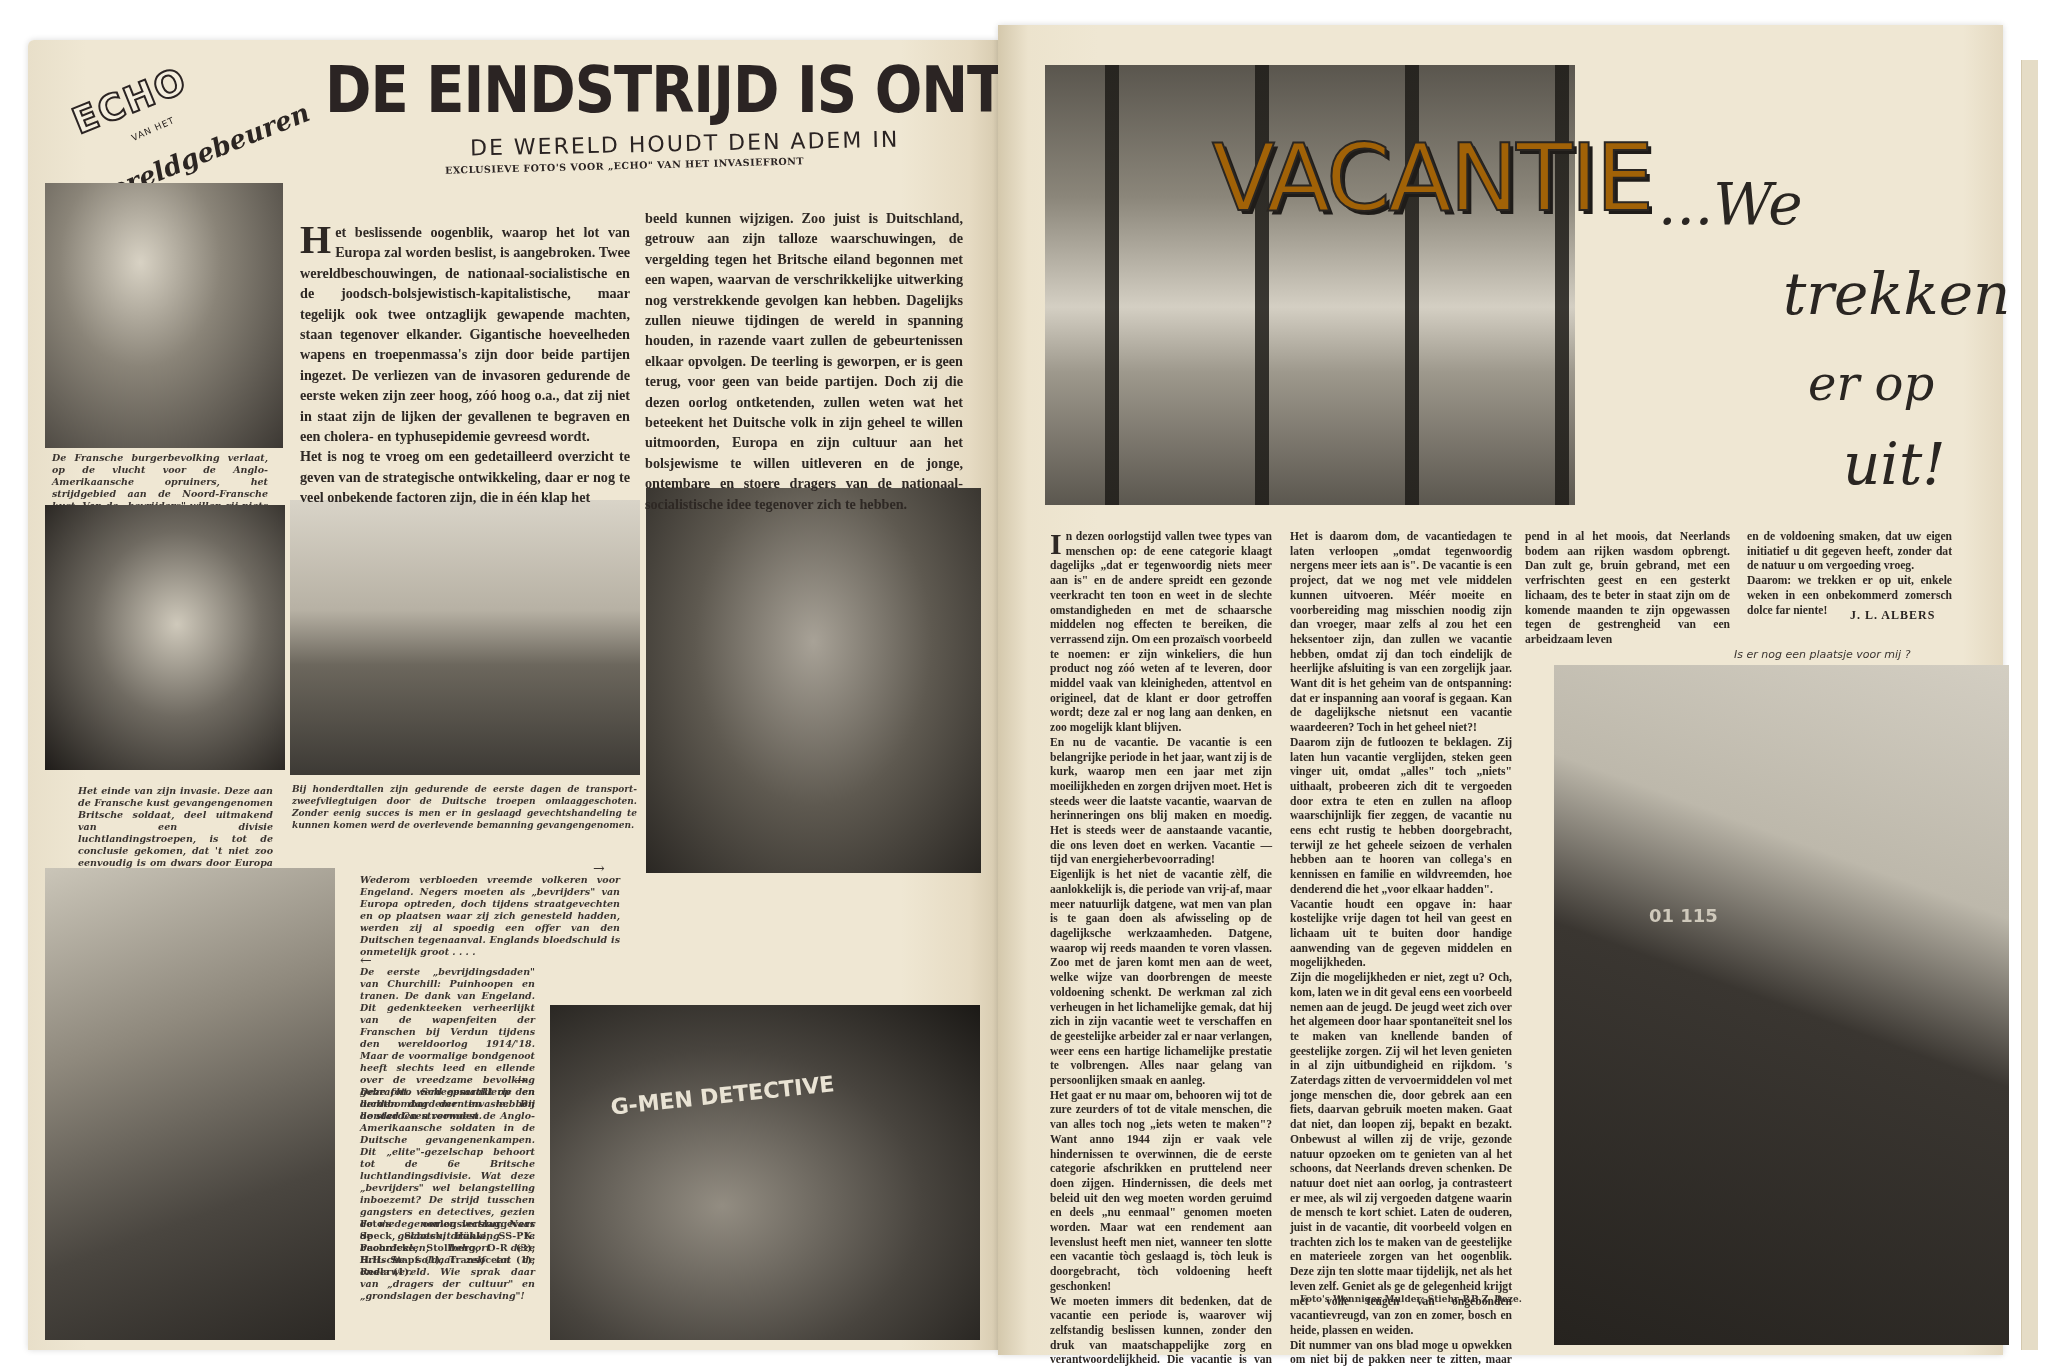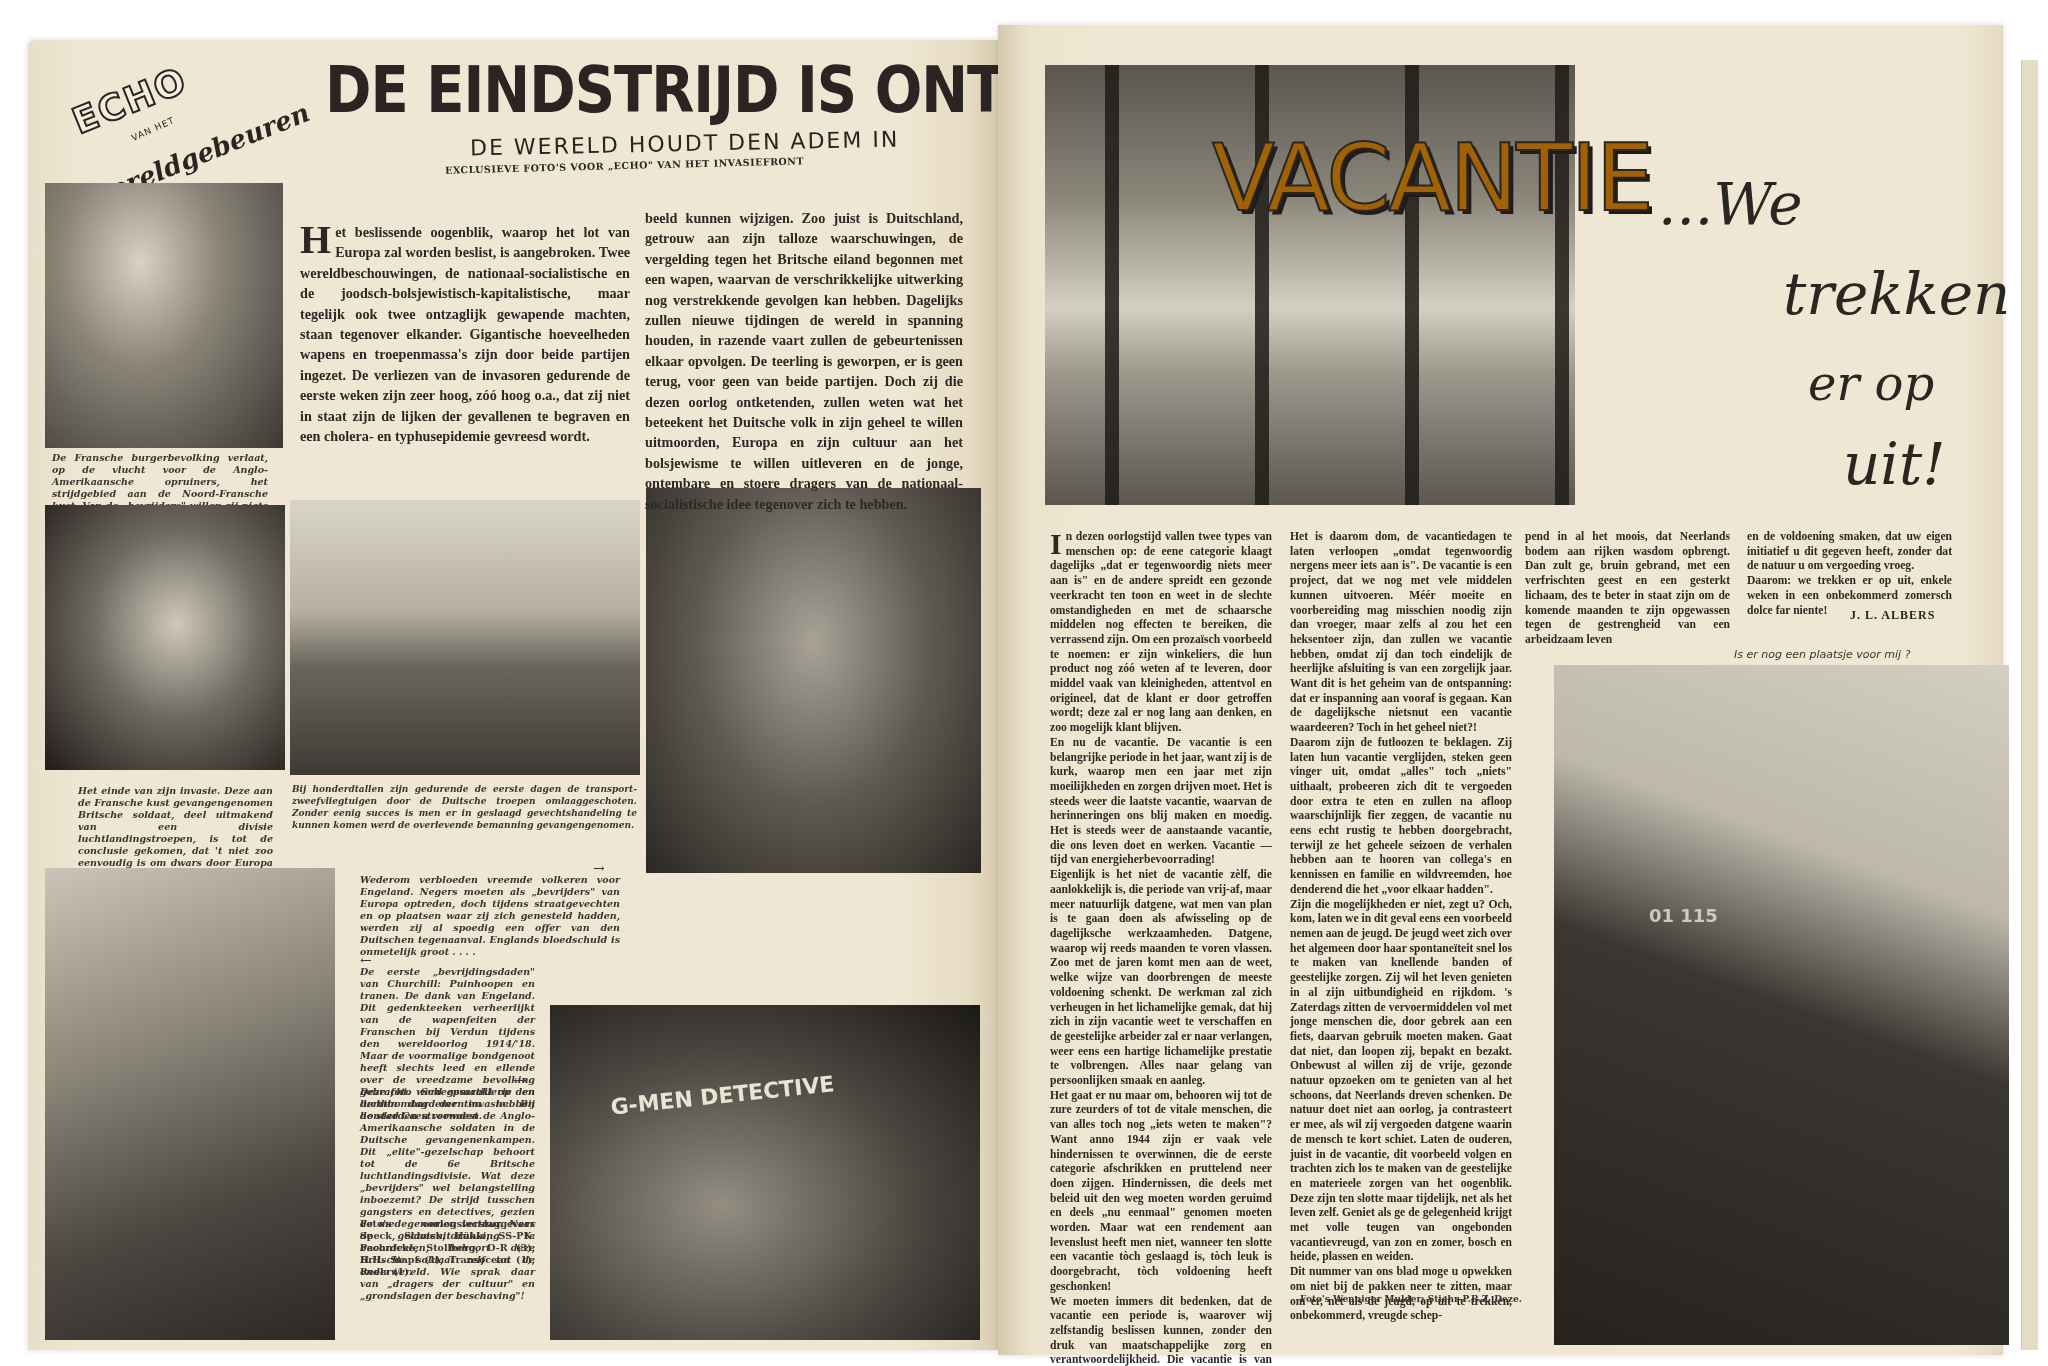--- a/index.html
+++ b/index.html
@@ -78,20 +78,21 @@
 <div class="arrow" style="left:515px;top:1072px;">→</div>
 <div class="caption" style="left:360px;top:1086px;width:175px;">Deze foto werd gemaakt op den derden dag der invasie. Bij honderden stroomden de Anglo-Amerikaansche soldaten in de Duitsche gevangenenkampen. Dit „elite"-gezelschap behoort tot de 6e Britsche luchtlandingsdivisie. Wat deze „bevrijders" wel belangstelling inboezemt? De strijd tusschen gangsters en detectives, gezien de medegenomen lectuur. Naar de gelaatsuitdrukking te beoordeelen, behoort deze Britsche soldaat zelf tot de onderwereld. Wie sprak daar van „dragers der cultuur" en „grondslagen der beschaving"!</div>
 <div class="caption" style="left:360px;top:1218px;width:175px;font-style:normal;font-size:9.5px;">Foto's oorlogsverslaggevers Speck, Scheck, Hähle, SS-PK. Pachnicke, Stollberg, O-R (3), H.H. Stapf (1), Transocean (1), Reela (1).</div>
 
 <div class="photo ph-f" style="left:550px;top:1005px;width:430px;height:335px;">
   <div class="photo-label" style="left:60px;top:78px;font-size:22px;transform:rotate(-6deg);">G-MEN DETECTIVE</div>
 </div>
 
 <div class="body-text" style="left:300px;top:222px;width:330px;">
   <p class="para"><span class="dropcap">H</span><span>et beslissende oogenblik, waarop het lot van Europa zal worden beslist, is aangebroken. Twee wereldbeschouwingen, de nationaal-socialistische en de joodsch-bolsjewistisch-kapitalistische, maar tegelijk ook twee ontzaglijk gewapende machten, staan tegenover elkander. Gigantische hoeveelheden wapens en troepenmassa's zijn door beide partijen ingezet. De verliezen van de invasoren gedurende de eerste weken zijn zeer hoog, zóó hoog o.a., dat zij niet in staat zijn de lijken der gevallenen te begraven en een cholera- en typhusepidemie gevreesd wordt.</span></p>
+  <p class="para">Het is nog te vroeg om een gedetailleerd overzicht te geven van de strategische ontwikkeling, daar er nog te veel onbekende factoren zijn, die in één klap het</p>
 </div>
 <div class="body-text" style="left:645px;top:208px;width:318px;">
   <p class="para">beeld kunnen wijzigen. Zoo juist is Duitschland, getrouw aan zijn talloze waarschuwingen, de vergelding tegen het Britsche eiland begonnen met een wapen, waarvan de verschrikkelijke uitwerking nog verstrekkende gevolgen kan hebben. Dagelijks zullen nieuwe tijdingen de wereld in spanning houden, in razende vaart zullen de gebeurtenissen elkaar opvolgen. De teerling is geworpen, er is geen terug, voor geen van beide partijen. Doch zij die dezen oorlog ontketenden, zullen weten wat het beteekent het Duitsche volk in zijn geheel te willen uitmoorden, Europa en zijn cultuur aan het bolsjewisme te willen uitleveren en de jonge, ontembare en stoere dragers van de nationaal-socialistische idee tegenover zich te hebben.</p>
 </div>
 
 <div class="page page-right"></div>
 <div class="edge"></div>
 
 <div class="photo ph-forest" style="left:1045px;top:65px;width:530px;height:440px;"></div>
 <div class="vacantie">VACANTIE</div>
@@ -105,20 +106,21 @@
   <p class="para"><span class="dropcap" style="font-size:30px;line-height:24px;">I</span><span>n dezen oorlogstijd vallen twee types van menschen op: de eene categorie klaagt dagelijks „dat er tegenwoordig niets meer aan is" en de andere spreidt een gezonde veerkracht ten toon en weet in de slechte omstandigheden en met de schaarsche middelen nog effecten te bereiken, die verrassend zijn. Om een prozaïsch voorbeeld te noemen: er zijn winkeliers, die hun product nog zóó weten af te leveren, door middel vaak van kleinigheden, attentvol en origineel, dat de klant er door getroffen wordt; deze zal er nog lang aan denken, en zoo mogelijk klant blijven.</span></p>
   <p class="para">En nu de vacantie. De vacantie is een belangrijke periode in het jaar, want zij is de kurk, waarop men een jaar met zijn moeilijkheden en zorgen drijven moet. Het is steeds weer die laatste vacantie, waarvan de herinneringen ons blij maken en moedig. Het is steeds weer de aanstaande vacantie, die ons leven doet en werken. Vacantie — tijd van energieherbevoorrading!</p>
   <p class="para">Eigenlijk is het niet de vacantie zèlf, die aanlokkelijk is, die periode van vrij-af, maar meer natuurlijk datgene, wat men van plan is te gaan doen als afwisseling op de dagelijksche werkzaamheden. Datgene, waarop wij reeds maanden te voren vlassen. Zoo met de jaren komt men aan de weet, welke wijze van doorbrengen de meeste voldoening schenkt. De werkman zal zich verheugen in het lichamelijke gemak, dat hij zich in zijn vacantie weet te verschaffen en de geestelijke arbeider zal er naar verlangen, weer eens een hartige lichamelijke prestatie te volbrengen. Alles naar gelang van persoonlijken smaak en aanleg.</p>
   <p class="para">Het gaat er nu maar om, behooren wij tot de zure zeurders of tot de vitale menschen, die van alles toch nog „iets weten te maken"? Want anno 1944 zijn er vaak vele hindernissen te overwinnen, die de eerste categorie afschrikken en pruttelend neer doen zijgen. Hindernissen, die deels met beleid uit den weg moeten worden geruimd en deels „nu eenmaal" genomen moeten worden. Maar wat een rendement aan levenslust heeft men niet, wanneer ten slotte een vacantie tòch geslaagd is, tòch leuk is doorgebracht, tòch voldoening heeft geschonken!</p>
   <p class="para">We moeten immers dit bedenken, dat de vacantie een periode is, waarover wij zelfstandig beslissen kunnen, zonder den druk van maatschappelijke zorg en verantwoordelijkheid. Die vacantie is van òns, hebben wij eerlijk verdiend. Zij is daar, ettelijke dagen lang, om te besteden aan eigen nut en genoegen!</p>
 </div>
 
 <div class="body-text-sm" style="left:1290px;top:530px;width:222px;">
   <p class="para">Het is daarom dom, de vacantiedagen te laten verloopen „omdat tegenwoordig nergens meer iets aan is". De vacantie is een project, dat we nog met vele middelen kunnen uitvoeren. Méér moeite en voorbereiding mag misschien noodig zijn dan vroeger, maar zelfs al zou het een heksentoer zijn, dan zullen we vacantie hebben, omdat zij dan toch eindelijk de heerlijke afsluiting is van een zorgelijk jaar. Want dit is het geheim van de ontspanning: dat er inspanning aan vooraf is gegaan. Kan de dagelijksche nietsnut een vacantie waardeeren? Toch in het geheel niet?!</p>
   <p class="para">Daarom zijn de futloozen te beklagen. Zij laten hun vacantie verglijden, steken geen vinger uit, omdat „alles" toch „niets" uithaalt, probeeren zich dit te vergoeden door extra te eten en zullen na afloop waarschijnlijk fier zeggen, de vacantie nu eens echt rustig te hebben doorgebracht, terwijl ze het geheele seizoen de verhalen hebben aan te hooren van collega's en kennissen en familie en wildvreemden, hoe denderend die het „voor elkaar hadden".</p>
+  <p class="para">Vacantie houdt een opgave in: haar kostelijke vrije dagen tot heil van geest en lichaam uit te buiten door handige aanwending van de gegeven middelen en mogelijkheden.</p>
   <p class="para">Zijn die mogelijkheden er niet, zegt u? Och, kom, laten we in dit geval eens een voorbeeld nemen aan de jeugd. De jeugd weet zich over het algemeen door haar spontaneïteit snel los te maken van knellende banden of geestelijke zorgen. Zij wil het leven genieten in al zijn uitbundigheid en rijkdom. 's Zaterdags zitten de vervoermiddelen vol met jonge menschen die, door gebrek aan een fiets, daarvan gebruik moeten maken. Gaat dat niet, dan loopen zij, bepakt en bezakt. Onbewust al willen zij de vrije, gezonde natuur opzoeken om te genieten van al het schoons, dat Neerlands dreven schenken. De natuur doet niet aan oorlog, ja contrasteert er mee, als wil zij vergoeden datgene waarin de mensch te kort schiet. Laten de ouderen, juist in de vacantie, dit voorbeeld volgen en trachten zich los te maken van de geestelijke en materieele zorgen van het oogenblik. Deze zijn ten slotte maar tijdelijk, net als het leven zelf. Geniet als ge de gelegenheid krijgt met volle teugen van ongebonden vacantievreugd, van zon en zomer, bosch en heide, plassen en weiden.</p>
   <p class="para">Dit nummer van ons blad moge u opwekken om niet bij de pakken neer te zitten, maar om er, net als de jeugd, op uit te trekken, onbekommerd, vreugde schep-</p>
 </div>
 <div class="caption" style="left:1300px;top:1293px;width:240px;font-style:normal;font-size:9px;">Foto's Wenniger Mulder; Stiehr-P.B.Z. Deze.</div>
 
 <div class="body-text-sm" style="left:1525px;top:530px;width:205px;">
   <p class="para">pend in al het moois, dat Neerlands bodem aan rijken wasdom opbrengt. Dan zult ge, bruin gebrand, met een verfrischten geest en een gesterkt lichaam, des te beter in staat zijn om de komende maanden te zijn opgewassen tegen de gestrengheid van een arbeidzaam leven</p>
 </div>
 <div class="body-text-sm" style="left:1747px;top:530px;width:205px;">
   <p class="para">en de voldoening smaken, dat uw eigen initiatief u dit gegeven heeft, zonder dat de natuur u om vergoeding vroeg.</p>

